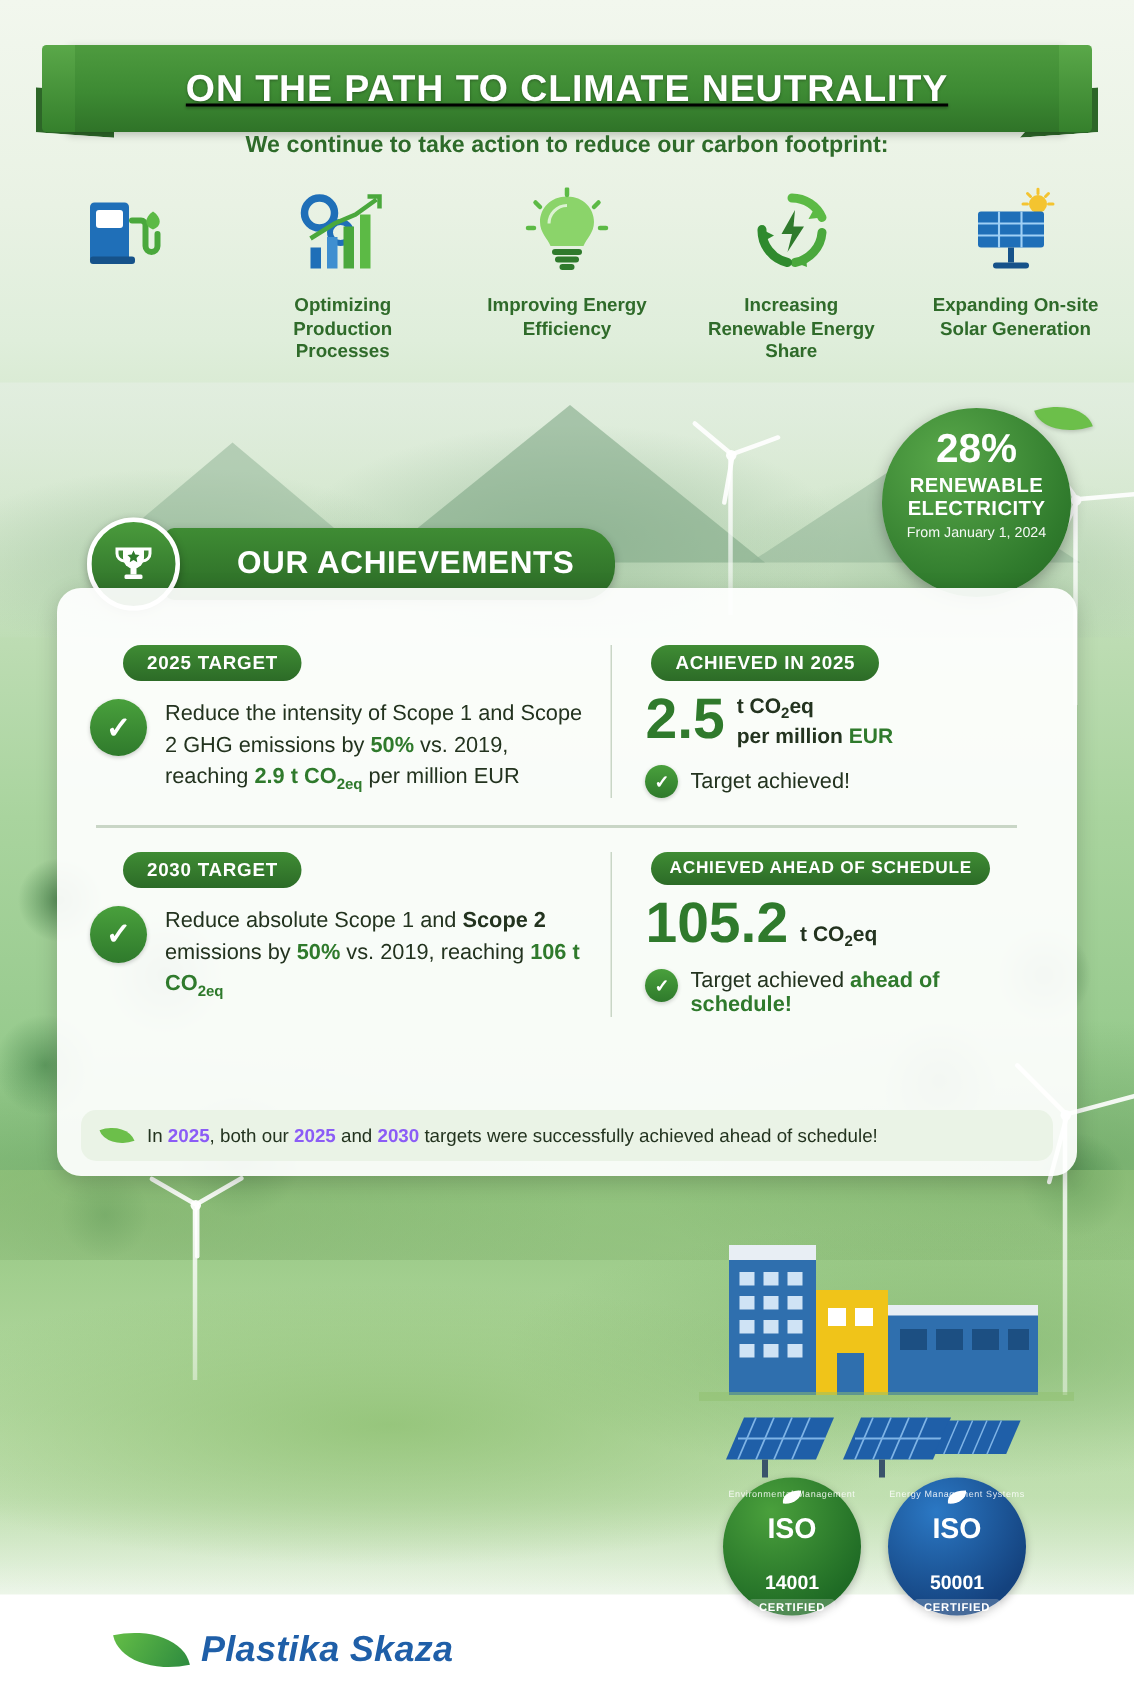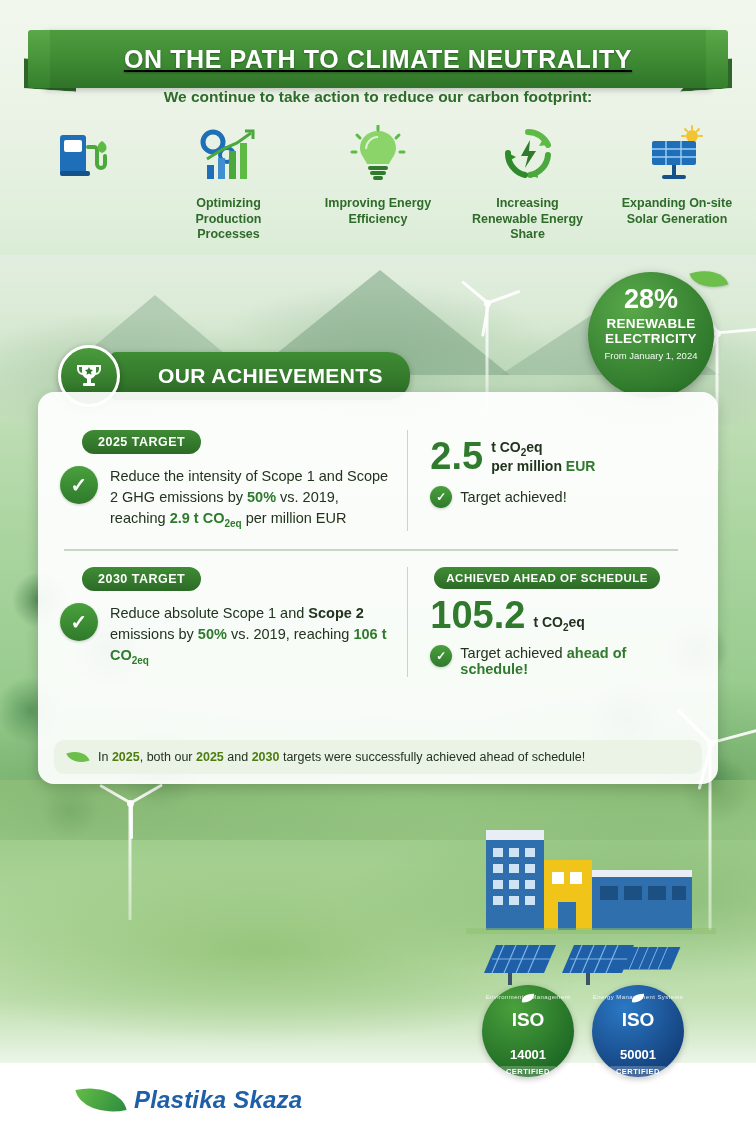--- a/index.html
+++ b/index.html
@@ -192,21 +192,21 @@
   .unit .u2 { display:block; font-size:14px; }
   .sub { font-size:10px; vertical-align:sub; }
   .num-row { display:flex; align-items:flex-end; gap:8px; margin-top:8px;}
   .ach-line { display:flex; align-items:center; margin-top:12px; font-size:14.5px; color:#23331f;}
   .divider { height:1.5px; background:#c9d6c6; margin:18px 4px 16px 4px; }
   .footnote {
     position:absolute; left:16px; right:16px; bottom:10px;
     background:#eaf3e6; border-radius:10px; padding:10px 14px;
     font-size:12.5px; color:#23331f; display:flex; align-items:center; gap:10px;
   }
-  .footnote b { color:#4d7c0f; }
+  .footnote b { color:#8b5cf6; }
   .leaf-sm { width:20px;height:14px;background:#6cbf4a;border-radius:0 100% 0 100%;transform:rotate(-18deg);flex:0 0 auto;}
 
   
   .factory { position:absolute; right:40px; bottom:185px; width:250px; height:130px; }
   .solar { position:absolute; right:58px; bottom:140px; width:220px; height:60px; }
 
   
   .iso-row { position:absolute; right:72px; bottom:58px; display:flex; gap:18px;}
   .iso {
     width:92px; height:92px; border-radius:50%;
@@ -404,20 +404,21 @@
       <div class="col-left">
         <div class="pill-row"><span class="pill">2025 TARGET</span></div>
         <div class="body-row">
           <div class="check">✓</div>
           <div class="txt">
             Reduce the intensity of Scope 1 and Scope 2 GHG emissions by <b>50%</b> vs. 2019, reaching <b>2.9 t CO<span class="sub">2eq</span></b> per million EUR
           </div>
         </div>
       </div>
       <div class="col-right">
+        <div class="pill-row r"><span class="pill">ACHIEVED IN 2025</span></div>
         <div class="num-row">
           <div class="big-num">2.5</div>
           <div class="unit">
             t CO<span class="sub">2</span>eq<span class="u2">per million <b style="color:#2f7a2c">EUR</b></span>
           </div>
         </div>
         <div class="ach-line">
           <span class="check sm">✓</span>
           <span>Target achieved!</span>
         </div>

